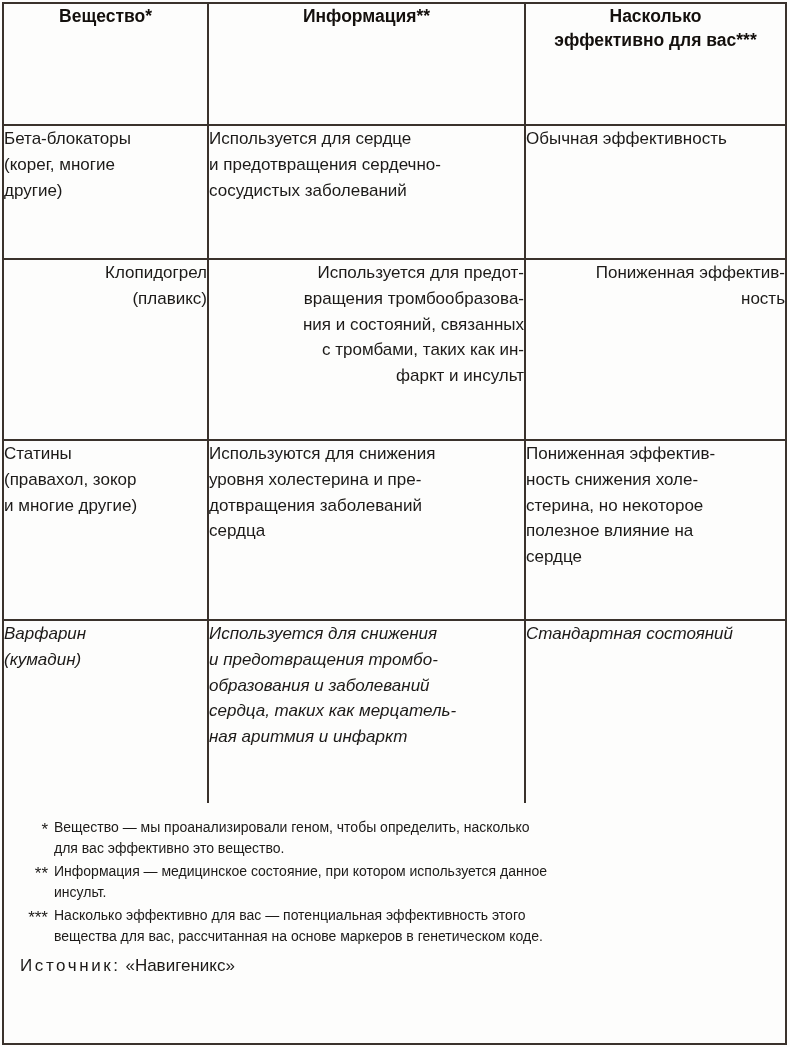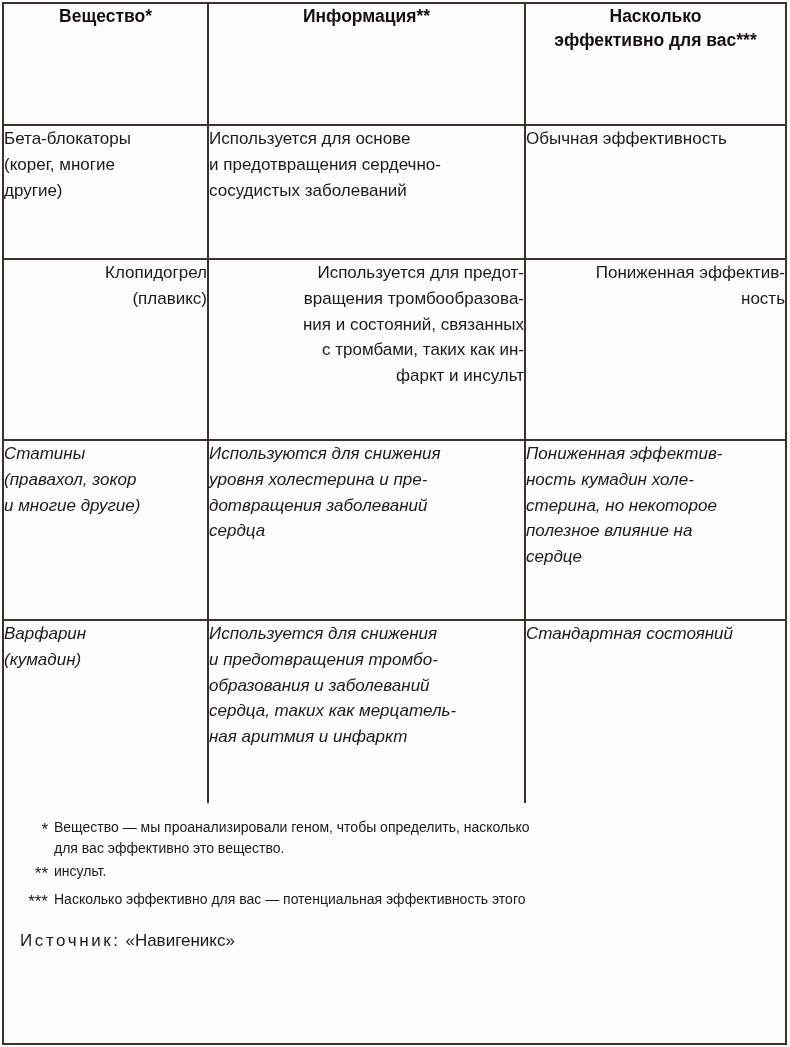--- a/index.html
+++ b/index.html
@@ -60,21 +60,21 @@
   }
   .cell .line {
     font-size: 17px;
     line-height: 1.52;
     color: #1c1a18;
     white-space: pre;
   }
 
   .row1 td { height: 132px; }
   .row2 td { height: 179px; text-align: right; }
-  .row3 td { height: 178px; font-style: italic; }
+  .row3 td { height: 178px; }
   .row4 td { height: 184px; font-style: italic; }
 
   
   .notes {
     position: absolute;
     left: 2px;
     top: 803px;
     width: 785px;
     height: 242px;
     box-sizing: border-box;
@@ -101,21 +101,21 @@
     flex: 1 1 auto;
     font-size: 14px;
     line-height: 1.5;
     color: #1c1a18;
   }
   .note-body .nl {
     display: block;
     white-space: pre;
   }
   .source {
-    margin-top: 14px;
+    margin-top: 6px;
     margin-left: 6px;
     font-size: 17px;
     line-height: 1.5;
     color: #1c1a18;
   }
   .source .lbl { letter-spacing: 2.6px; }
   .source .val { letter-spacing: 0; }
 </style>
 </head>
 <body>
@@ -144,21 +144,21 @@
     </thead>
     <tbody>
 
       <tr class="row1">
         <td class="cell">
           <div class="line">Бета-блокаторы</div>
           <div class="line">(корег, многие</div>
           <div class="line">другие)</div>
         </td>
         <td class="cell">
-          <div class="line">Используется для основе</div>
+          <div class="line">Используется для сердце</div>
           <div class="line">и предотвращения сердечно-</div>
           <div class="line">сосудистых заболеваний</div>
         </td>
         <td class="cell">
           <div class="line">Обычная эффективность</div>
         </td>
       </tr>
 
       <tr class="row2">
         <td class="cell">
@@ -185,21 +185,21 @@
           <div class="line">и многие другие)</div>
         </td>
         <td class="cell">
           <div class="line">Используются для снижения</div>
           <div class="line">уровня холестерина и пре-</div>
           <div class="line">дотвращения заболеваний</div>
           <div class="line">сердца</div>
         </td>
         <td class="cell">
           <div class="line">Пониженная эффектив-</div>
-          <div class="line">ность кумадин холе-</div>
+          <div class="line">ность снижения холе-</div>
           <div class="line">стерина, но некоторое</div>
           <div class="line">полезное влияние на</div>
           <div class="line">сердце</div>
         </td>
       </tr>
 
       <tr class="row4">
         <td class="cell">
           <div class="line">Варфарин</div>
           <div class="line">(кумадин)</div>
@@ -225,28 +225,30 @@
       <div class="note-mark">*</div>
       <div class="note-body">
         <span class="nl">Вещество — мы проанализировали геном, чтобы определить, насколько</span>
         <span class="nl">для вас эффективно это вещество.</span>
       </div>
     </div>
 
     <div class="note">
       <div class="note-mark">**</div>
       <div class="note-body">
+        <span class="nl">Информация — медицинское состояние, при котором используется данное</span>
         <span class="nl">инсульт.</span>
       </div>
     </div>
 
     <div class="note">
       <div class="note-mark">***</div>
       <div class="note-body">
         <span class="nl">Насколько эффективно для вас — потенциальная эффективность этого</span>
+        <span class="nl">вещества для вас, рассчитанная на основе маркеров в генетическом коде.</span>
       </div>
     </div>
 
     <div class="source">
       <span class="lbl">Источник:</span>
       <span class="val">«Навигеникс»</span>
     </div>
 
   </div>
 

